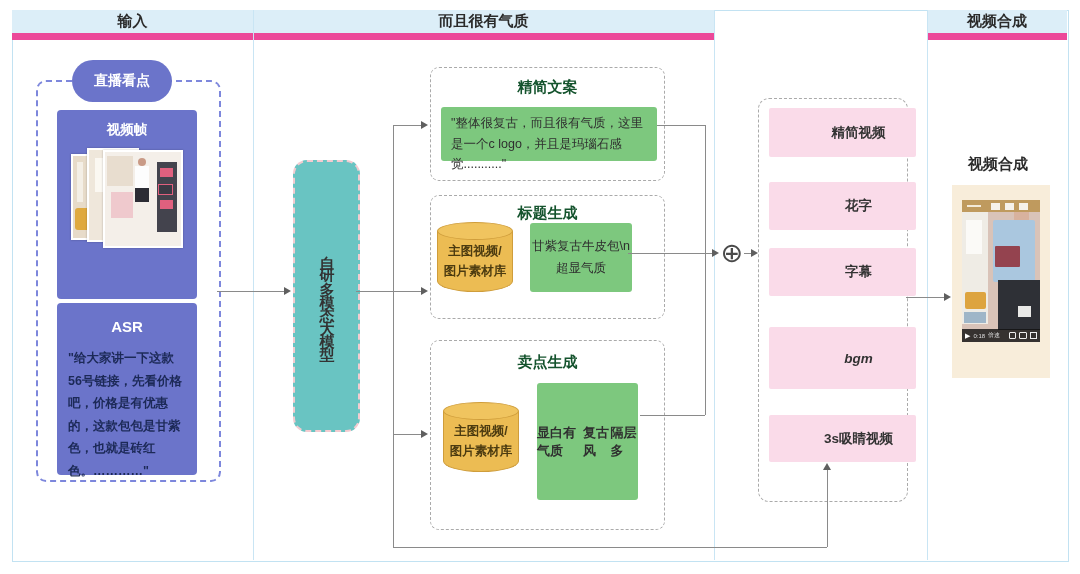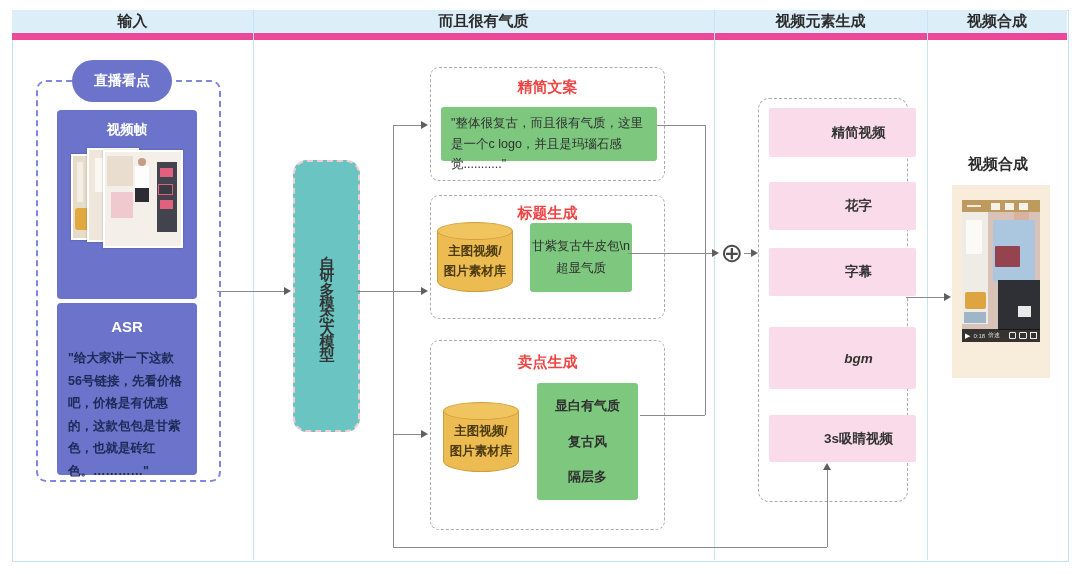--- a/index.html
+++ b/index.html
@@ -7,21 +7,21 @@
   .frame{position:absolute;left:12px;top:10px;width:1055px;height:550px;border:1px solid #c2e2f2;}
   .hdr{position:absolute;top:10px;height:23px;background:#dceef8;border-bottom:7px solid #ec4899;
        display:flex;align-items:center;justify-content:center;font-size:15px;font-weight:bold;color:#2b2b2b;}
   .vdiv{position:absolute;top:10px;height:550px;width:1px;background:#c9e5f4;}
   .hline{position:absolute;height:1px;background:#8a8a8a;}
   .vline{position:absolute;width:1px;background:#8a8a8a;}
   .arr{position:absolute;width:0;height:0;}
   .arr-r{border-left:7px solid #5f5f5f;border-top:4px solid transparent;border-bottom:4px solid transparent;}
   .arr-u{border-bottom:7px solid #5f5f5f;border-left:4px solid transparent;border-right:4px solid transparent;}
   .dashedbox{position:absolute;border:1.5px dashed #aaaaaa;border-radius:9px;background:#fff;}
-  .boxtitle{position:absolute;left:0;right:0;text-align:center;font-size:15px;font-weight:bold;color:#ef4444;}
+  .boxtitle{position:absolute;left:0;right:0;text-align:center;font-size:15px;font-weight:bold;color:#14532d;}
   .purple{background:#6b74ca;border-radius:4px;position:absolute;}
   .greenbox{position:absolute;background:#7dc87e;border-radius:3px;color:#2f2f2f;}
   .pinkbox{position:absolute;left:769px;width:115px;background:#fadbe9;border-radius:2px;
            display:flex;align-items:center;justify-content:center;font-size:13.5px;font-weight:bold;color:#333;padding-left:32px;}
   .cyl{position:absolute;}
   .cyl .top{position:absolute;left:0;top:0;width:100%;height:18px;border-radius:50%;
             background:#f0c45f;border:1.5px solid #cf9d3b;box-sizing:border-box;z-index:2;}
   .cyl .body{position:absolute;left:0;top:9px;width:100%;bottom:0;background:#ecbc53;
              border:1.5px solid #cf9d3b;border-top:none;box-sizing:border-box;
              border-radius:0 0 38px 38px / 0 0 11px 11px;
@@ -34,23 +34,20 @@
 
 <div class="stage">
   <div class="frame"></div>
 
   <div class="hdr" style="left:12px;width:241px;">
       <span>输入</span>
     </div>
   <div class="hdr" style="left:253px;width:461px;">
       <span>而且很有气质</span>
     </div>
-  <div class="hdr" style="left:714px;width:213px;">
-      <span>视频元素生成</span>
-    </div>
   <div class="hdr" style="left:927px;width:140px;">
       <span>视频合成</span>
     </div>
   <div class="vdiv" style="left:253px;"></div>
   <div class="vdiv" style="left:714px;"></div>
   <div class="vdiv" style="left:927px;"></div>
 
   <div style="position:absolute;left:36px;top:80px;width:181px;height:398px;border:2px dashed #7d87dc;border-radius:10px;"></div>
   <div style="position:absolute;left:72px;top:60px;width:100px;height:42px;background:#6b74ca;border-radius:22px;display:flex;align-items:center;justify-content:center;color:#fff;font-size:14px;font-weight:bold;z-index:2;">
       <span>直播看点</span>
@@ -114,21 +111,21 @@
   <div class="dashedbox" style="left:430px;top:340px;width:233px;height:188px;">
     <div class="boxtitle" style="top:12px;">卖点生成</div>
   </div>
   <div class="cyl" style="left:443px;top:402px;width:76px;height:70px;">
     <div class="top"></div>
     <div class="body">
       <span>主图视频/</span>
       <span>图片素材库</span>
     </div>
   </div>
-  <div class="greenbox" style="left:537px;top:383px;width:101px;height:117px;display:flex;flex-direction:column;align-items:center;justify-content:space-between;padding:14px 0;box-sizing:border-box;font-size:13px;font-weight:bold;">
+  <div class="greenbox" style="left:537px;top:383px;width:101px;height:117px;display:flex;flex-direction:row;align-items:center;justify-content:space-between;padding:14px 0;box-sizing:border-box;font-size:13px;font-weight:bold;">
     <span>显白有气质</span>
     <span>复古风</span>
     <span>隔层多</span>
   </div>
 
   <div style="position:absolute;left:717px;top:239px;width:30px;height:28px;font-size:27px;line-height:28px;text-align:center;color:#4a4a4a;font-family:'DejaVu Sans',sans-serif;">⊕</div>
 
   <div class="dashedbox" style="left:758px;top:98px;width:148px;height:402px;border-radius:11px;"></div>
   <div class="pinkbox" style="top:108px;height:49px;">
       <span>精简视频</span>

